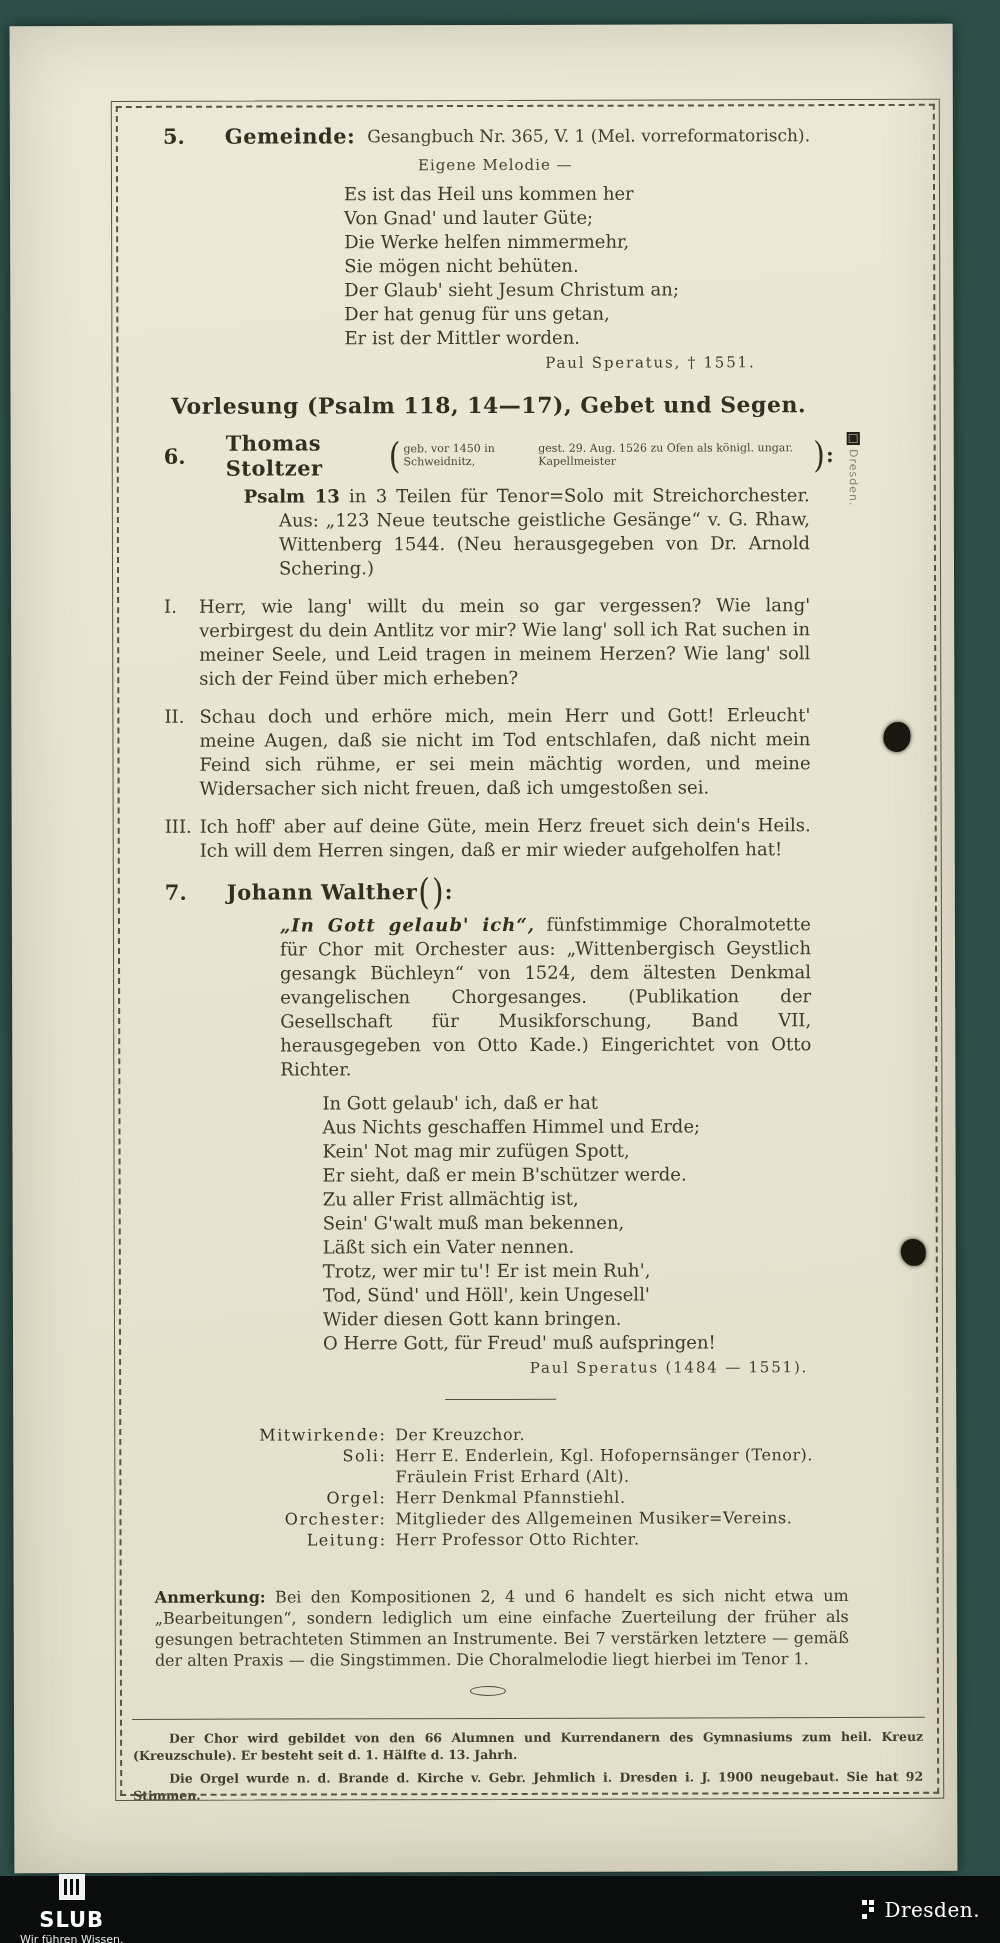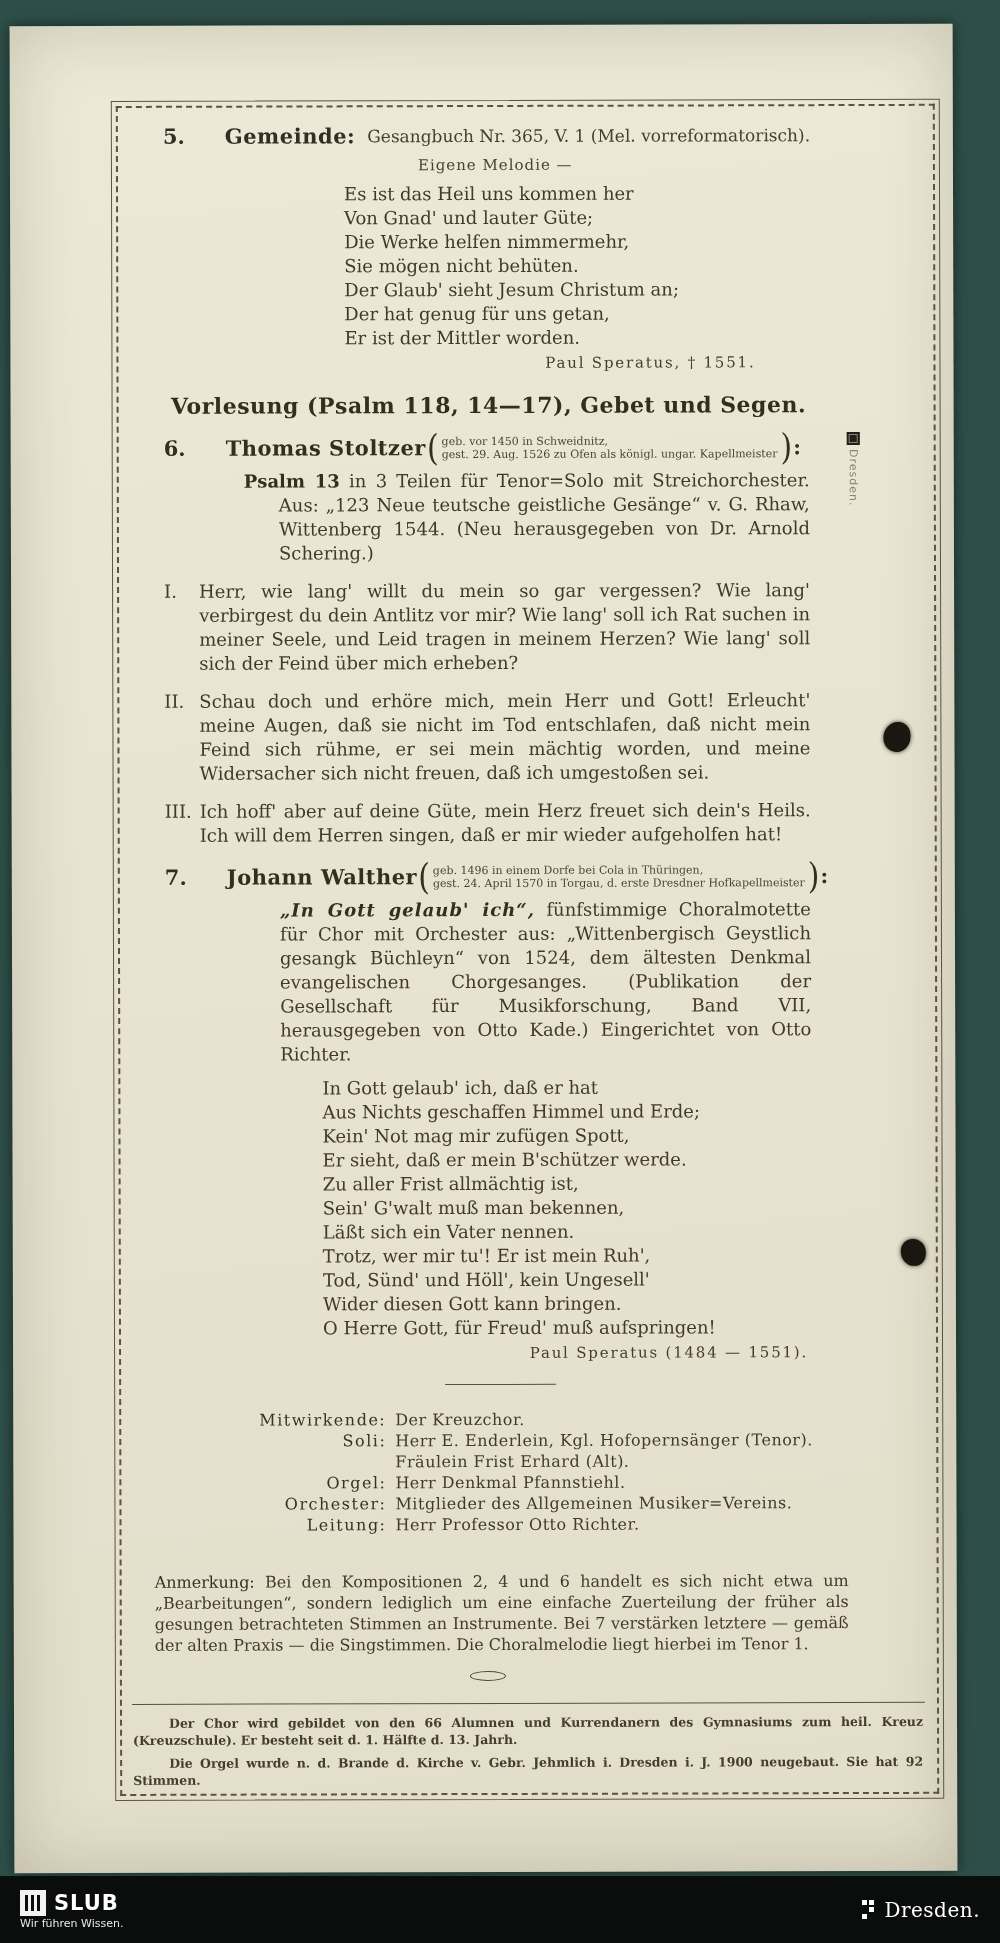--- a/index.html
+++ b/index.html
@@ -19,21 +19,21 @@
   .frame::before { content:""; position:absolute; inset:-5px; border:1px solid #5b5441; pointer-events:none; }
   .frame::after  { content:""; position:absolute; inset:0; border:2px dashed #5b5441; pointer-events:none; }
   .content { position:absolute; inset:6px 2px; color:#453e2e; }
 
   
   .item-header { display:flex; align-items:center; margin:12px 100px 0 45px; color:#342e21; }
   .item-no { font-weight:bold; font-size:21px; margin-right:12px; }
   .item-title { font-weight:bold; font-size:21px; letter-spacing:0.5px;margin-left:28px; }
   .item-sub { font-size:17px; margin-left:12px; color:#453e2e; }
   .paren { font-size:30px; font-weight:400; color:#342e21; transform:scaleY(1.2); margin:0 1px; }
-  .dates { display:flex; flex-direction:column; font-size:11px; line-height:13px; color:#4a4334; margin:0 2px; max-width:430px; }
+  .dates { display:flex; flex-direction:row; font-size:11px; line-height:13px; color:#4a4334; margin:0 2px; max-width:430px; }
   .header-colon { font-size:21px; font-weight:bold; }
 
   .melody-note { margin:8px 0 0 300px; font-size:15px; color:#4a4334; letter-spacing:1px; }
 
   .verse { font-size:18px; line-height:24px; color:#413a2b; }
   .verse5 { margin:8px 0 0 226px; }
   .verse7 { margin:10px 0 0 202px; }
 
   .attr { font-size:15px; letter-spacing:1.8px; color:#443d2e; }
   .attr5 { margin:4px 178px 0 0; text-align:right; }
@@ -51,21 +51,21 @@
   .stanza-label { position:absolute; left:0; top:0; }
 
   .rule-short { width:111px; border-top:1px solid #55503f; margin:22px 0 0 324px; height:0; }
 
   .credits { margin-top:24px; font-size:16px; line-height:21px; color:#413a2b; }
   .credit-row { display:flex; }
   .credit-label { width:265px; text-align:right; letter-spacing:1.5px; flex:none; color:#383225; }
   .credit-value { margin-left:9px; letter-spacing:0.5px; }
 
   .anmerkung { margin:36px 88px 0 33px; font-size:16px; line-height:21px; text-align:justify; color:#413a2b; }
-  .anmerkung-label { font-weight:normal; color:#342e21; }
+  .anmerkung-label { font-weight:bold; color:#342e21; }
 
   .lens { width:34px; height:8px; border:1px solid #4d473a; border-radius:50%; margin:16px 0 0 348px; }
 
   .rule-full { border-top:1px solid #55503f; margin:22px 12px 0 10px; height:0; }
 
   .footnotes { margin:10px 14px 0 11px; }
   .footnote { font-size:12.5px; line-height:17px; font-weight:bold; text-align:justify; text-indent:36px; color:#443d2e; }
   .footnote + .footnote { margin-top:6px; }
 
   
@@ -76,21 +76,21 @@
   .watermark { position:absolute; left:836px; top:408px; display:flex; flex-direction:column; align-items:center; gap:4px; z-index:6; }
   .wm-icon { width:13px; height:13px; background:#23201a; box-shadow: inset 0 0 0 2px #23201a, inset 0 0 0 3px #8b8474; }
   .wm-text { writing-mode:vertical-rl; font-size:11px; letter-spacing:1px; color:#8b8474; font-family:"DejaVu Sans", sans-serif; }
 
   
   .bottom-bar {
     position:absolute; left:0; bottom:0; width:1000px; height:67px; background:#0b0d0c;
     display:flex; align-items:center; justify-content:space-between; padding:0 20px; box-sizing:border-box; z-index:10;
   }
   .slub-brand { display:flex; flex-direction:column; gap:1px; color:#fff; cursor:pointer; }
-  .slub-row { display:flex; align-items:center; gap:8px; }
+  .slub-row { display:flex; align-items:center; gap:8px;flex-direction:column; }
   .slub-icon { width:26px; height:26px; background:#f2f2f2; position:relative; flex:none; }
   .slub-icon::after { content:""; position:absolute; left:5px; top:5px; width:16px; height:16px;
     background:repeating-linear-gradient(90deg,#0b0d0c 0 3px,transparent 3px 6px); }
   .slub-name { font-family:"DejaVu Sans", sans-serif; font-weight:bold; font-size:21px; letter-spacing:1px; }
   .slub-tagline { font-family:"DejaVu Sans", sans-serif; font-size:11px; color:#e8e8e8; }
   .dresden-brand { display:flex; align-items:center; gap:10px; color:#fff; cursor:pointer; }
   .dresden-icon { display:grid; grid-template-columns:repeat(2,5px); grid-auto-rows:5px; gap:2px; }
   .dresden-icon span { background:#fff; }
   .dresden-icon span.gap { background:transparent; }
   .dresden-text { font-family:"DejaVu Serif", serif; font-size:20px; letter-spacing:0.5px; }
@@ -145,24 +145,20 @@
       </div>
       <div class="stanza">
         <span class="stanza-label">III.</span>
         <span>Ich hoff' aber auf deine Güte, mein Herz freuet sich dein's Heils. Ich will dem Herren singen, daß er mir wieder aufgeholfen hat!</span>
       </div>
 
       <div class="item-header">
         <span class="item-no">7.</span>
         <span class="item-title">Johann Walther</span>
         <span class="paren">(</span>
-        <span class="dates">
-          <span>geb. 1496 in einem Dorfe bei Cola in Thüringen,</span>
-          <span>gest. 24. April 1570 in Torgau, d. erste Dresdner Hofkapellmeister</span>
-        </span>
         <span class="paren">)</span>
         <span class="header-colon">:</span>
       </div>
       <div class="desc desc7">
         <span class="desc-lead lead-spaced">„In Gott gelaub' ich“,</span><span> fünfstimmige Choralmotette für Chor mit Orchester aus: „Wittenbergisch Geystlich gesangk Büchleyn“ von 1524, dem ältesten Denkmal evangelischen Chorgesanges. (Publikation der Gesellschaft für Musikforschung, Band VII, herausgegeben von Otto Kade.) Eingerichtet von Otto Richter.</span>
       </div>
       <div class="verse verse7">
         <div>In Gott gelaub' ich, daß er hat</div>
         <div>Aus Nichts geschaffen Himmel und Erde;</div>
         <div>Kein' Not mag mir zufügen Spott,</div>

